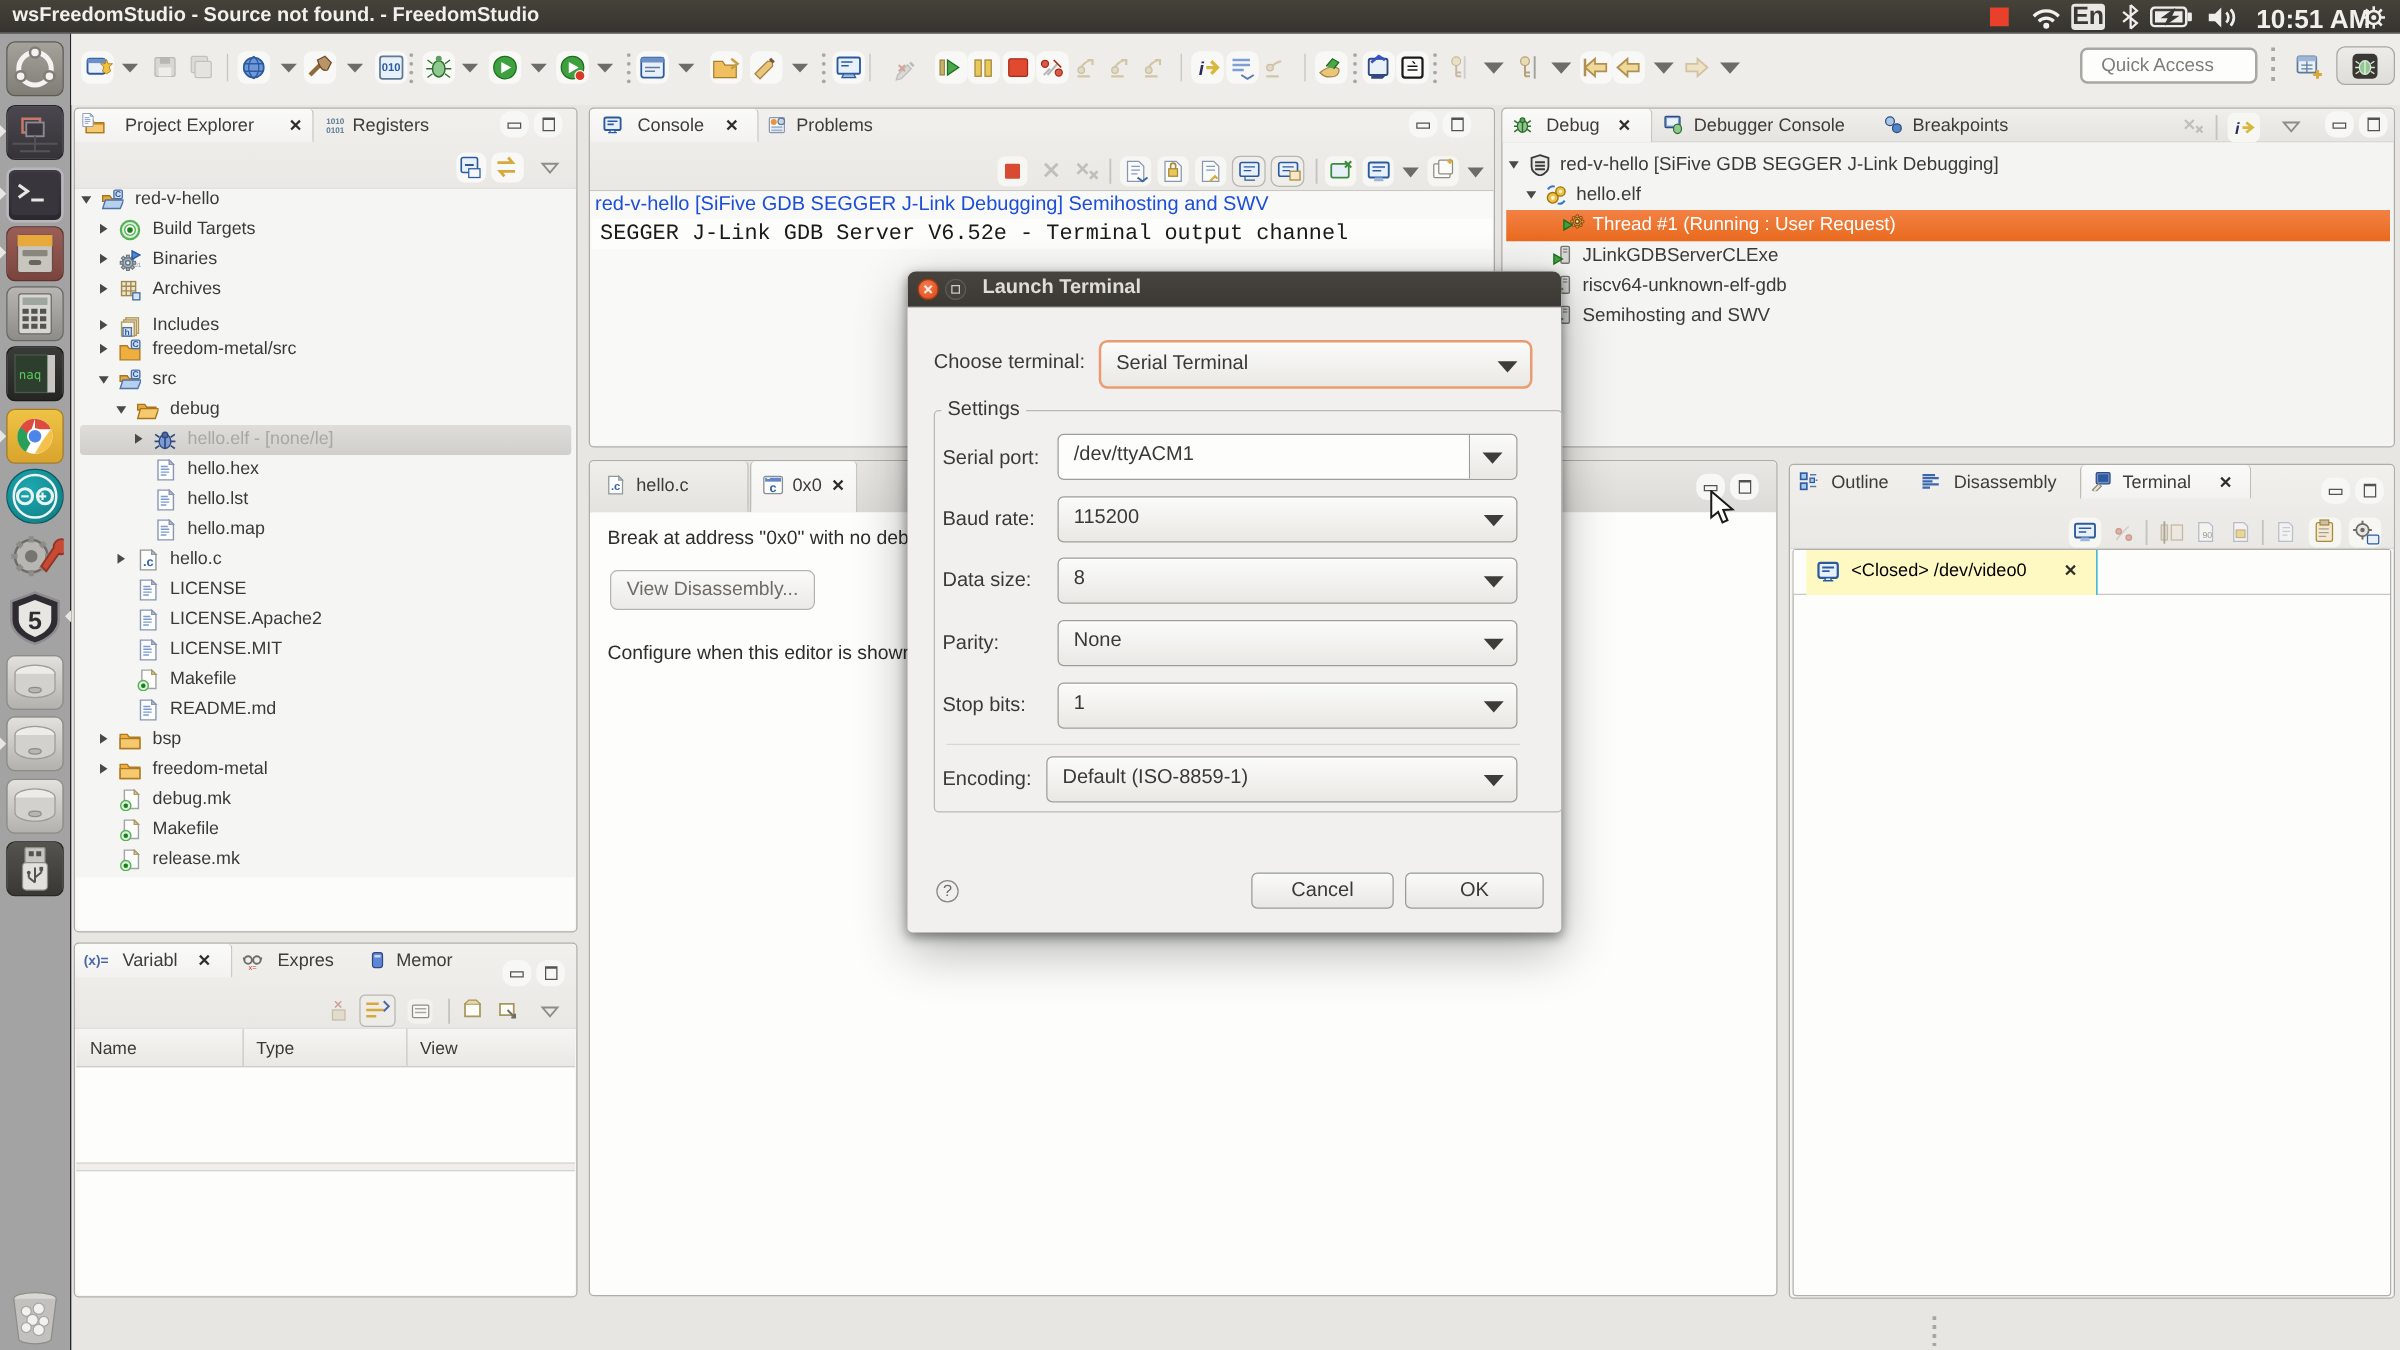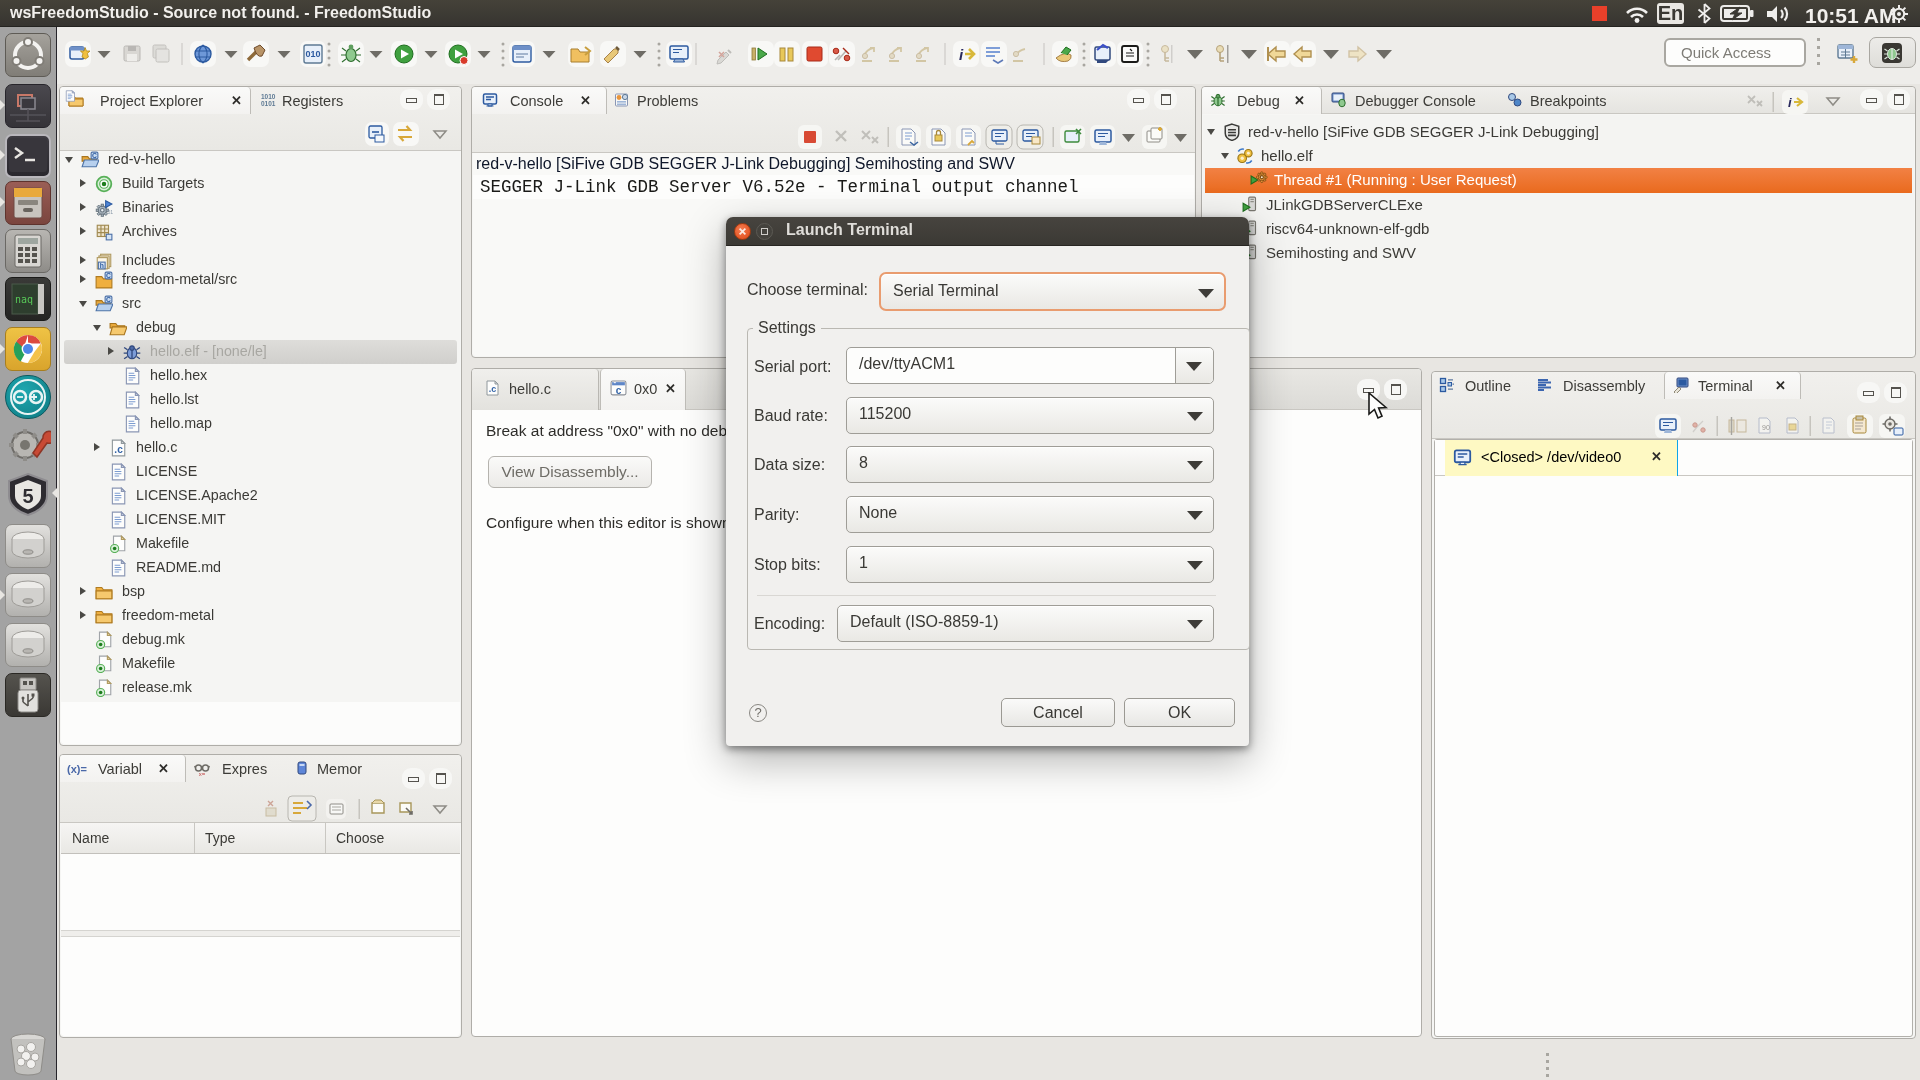--- a/index.html
+++ b/index.html
@@ -569,21 +569,21 @@
   <rect x="98.5" y="4" width="1.5" height="20" fill="#C6C4BE"></rect>
   <path d="M112 8 h12 v10 h-12 z" fill="#FBFBF8" stroke="#A8965A" stroke-width="1.4"></path>
       <path d="M112 8 l3 -3 h6 l3 3" fill="#E8D8A8" stroke="#A8965A"></path>
   <path d="M140 8 h11 v9 h-11 z" fill="#FBFBF8" stroke="#A8965A" stroke-width="1.4"></path>
       <path d="M146 13 l6 6 M149 19 h3 v-3" stroke="#6E6C66" stroke-width="1.6" fill="none"></path>
   <path d="M174 11 h12 l-6 7 z" fill="none" stroke="#8E8C86" stroke-width="1.5"></path>
  </svg>
  <div class="abs" style="left:1px;right:1px;top:68px;height:31px;background:linear-gradient(#F6F5F3,#E9E8E4);border-bottom:1px solid #C2C0BB;">
   <div class="abs" style="left:0;top:0;width:134px;height:30px;border-right:1px solid #C9C7C2;font-size:14px;color:#3B3A36;line-height:30px;padding-left:11px;">Name</div>
   <div class="abs" style="left:135px;top:0;width:130px;height:30px;border-right:1px solid #C9C7C2;font-size:14px;color:#3B3A36;line-height:30px;padding-left:9px;">Type</div>
-  <div class="abs" style="left:266px;top:0;width:136px;height:30px;font-size:14px;color:#3B3A36;line-height:30px;padding-left:9px;">Choose</div>
+  <div class="abs" style="left:266px;top:0;width:136px;height:30px;font-size:14px;color:#3B3A36;line-height:30px;padding-left:9px;">View</div>
  </div>
  <div class="abs" style="left:1px;right:1px;top:99px;bottom:1px;background:#FDFDFC;border-radius:0 0 4px 4px;">
   <div class="abs" style="left:0;right:0;top:76px;height:7px;background:#EFEEEB;border-top:1px solid #D5D4D0;border-bottom:1px solid #D5D4D0;"></div>
  </div>
 </div>
 <div class="panel" id="p-console" style="left:471px;top:86px;width:725px;height:272px;">
  <div class="tabs" style="height:66px;background:linear-gradient(#F1F0ED,#E9E8E4);"></div>
  <div class="tab tabsel" style="left:0px;width:135px;border-left:none;">
   <svg class="tico" style="left:10px;top:5px">
         <use href="#monitor"></use>
@@ -638,21 +638,21 @@
       <path d="M306 10.5 h10 M306 13.5 h7" stroke="#2C5AA0" stroke-width="1.2"></path>
       <path d="M308 19 h6 l1 3 h-8 z" fill="#9EB6D8"></path>
   <path d="M330 11 h13 l-6.5 8 z" fill="#6E6C66"></path>
   <rect x="350" y="2" width="25" height="24" rx="6" fill="#F6F6F3"></rect>
       <rect x="355" y="8" width="13" height="11" rx="1" fill="#FBFBF8" stroke="#8E8C86"></rect>
       <rect x="359" y="5" width="11" height="11" rx="1" fill="#FBFBF8" stroke="#8E8C86"></rect>
       <path d="M368 8 v-4 M366 6 h4" stroke="#D8A83A" stroke-width="1.8"></path>
   <path d="M382 11 h13 l-6.5 8 z" fill="#6E6C66"></path>
  </svg>
  <div class="abs" style="left:1px;right:1px;top:66px;bottom:1px;background:#F9F9F7;border-radius:0 0 4px 4px;">
-  <div class="abs" style="left:3px;top:2px;font-size:16px;color:#0f172a;white-space:nowrap;overflow:hidden;width:715px;">red-v-hello [SiFive GDB SEGGER J-Link Debugging] Semihosting and SWV</div>
+  <div class="abs" style="left:3px;top:2px;font-size:16px;color:#1d4ed8;white-space:nowrap;overflow:hidden;width:715px;">red-v-hello [SiFive GDB SEGGER J-Link Debugging] Semihosting and SWV</div>
   <div class="abs" style="left:0;top:22px;height:24px;right:0;background:#FDFDFC;"></div>
   <div class="abs" style="left:7px;top:24px;font-family:'Liberation Mono',monospace;font-size:17.5px;color:#1A1A18;white-space:nowrap;">SEGGER J-Link GDB Server V6.52e - Terminal output channel</div>
  </div>
 </div>
 <div class="panel" id="p-debug" style="left:1201px;top:86px;width:715px;height:272px;">
  <div class="tabs"></div>
  <div class="tab tabsel" style="left:0px;width:120px;border-left:none;">
   <svg class="tico" style="left:8px;top:5px">
         <use href="#gbug"></use>
       </svg>

